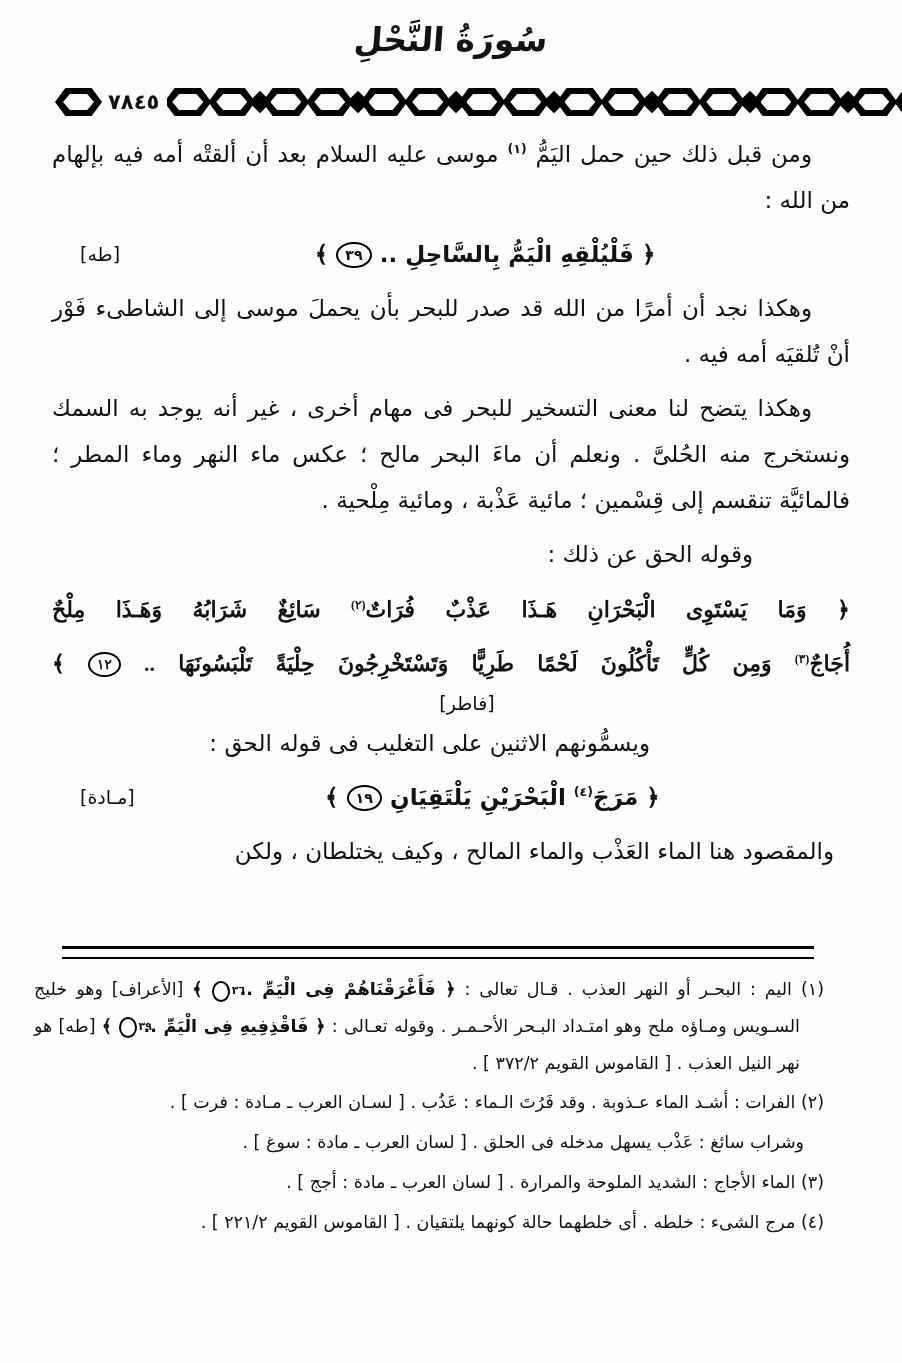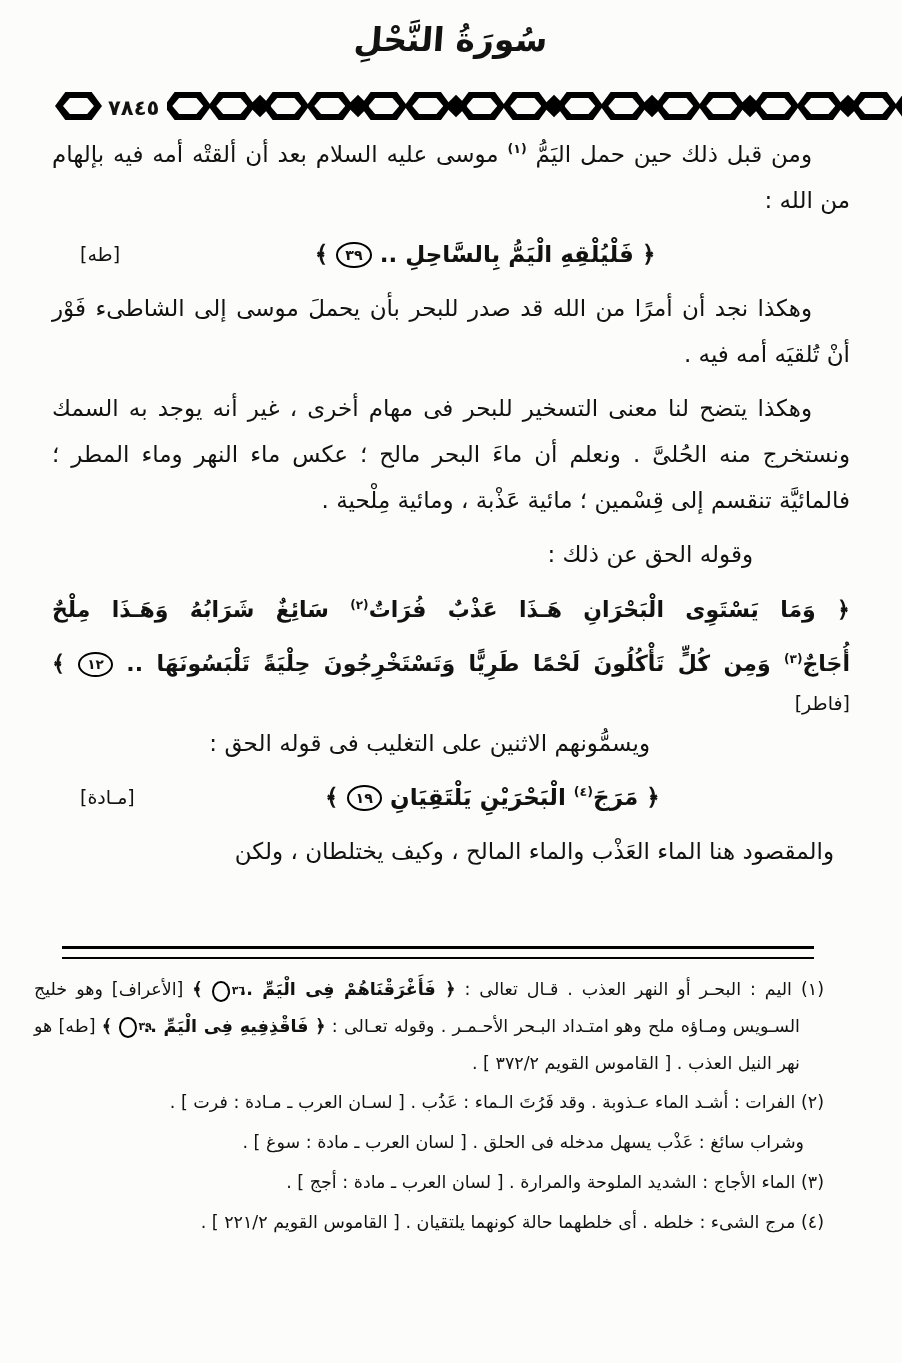--- a/index.html
+++ b/index.html
@@ -17,21 +17,21 @@
   .title-wrap{text-align:center;padding-top:20px;height:62px;}
   .surah-title{
     display:inline-block;
     font-size:33px;font-weight:bold;
     transform:skewX(-4deg);
     letter-spacing:1px;
   }
   
   .chain-row{
     position:absolute;top:84px;left:0;right:0;height:36px;
-    display:flex;align-items:flex-end;direction:ltr;
+    display:flex;align-items:center;direction:ltr;
     padding-left:55px;overflow:hidden;white-space:nowrap;
   }
   .clink{
     position:relative;flex:0 0 auto;
     width:47px;height:28px;background:#000;
     clip-path:polygon(22% 0,78% 0,100% 50%,78% 100%,22% 100%,0 50%);
   }
   .clink::after{
     content:'';position:absolute;top:6px;bottom:6px;left:8px;right:8px;
     background:#fcfcfa;
@@ -53,24 +53,24 @@
     font-size:23px;line-height:2.0;text-align:justify;
     margin:0 0 8px 0;
   }
   .ind38{text-indent:38px;}
   .ind97{text-indent:97px;}
   .ind200{text-indent:200px;}
   .ind16{text-indent:16px;}
   .verse-row{display:flex;align-items:center;margin:2px 0 8px 0;}
   .verse-center{flex:1;text-align:center;font-weight:bold;font-size:23px;line-height:2.0;}
   .attr{flex:0 0 auto;font-size:19px;padding-left:28px;}
-  .attr-line{font-size:19px;text-align:right;padding-left:32px;margin:0 0 6px 0;}
+  .attr-line{font-size:19px;text-align:center;padding-left:32px;margin:0 0 6px 0;}
   .verse-just{
     font-weight:bold;font-size:22px;line-height:2.25;
-    text-align:justify;text-align-last:justify;margin:2px 0 4px 0;
+    text-align:justify;text-align-last:justify;margin:2px 0 4px 0;font-family:Liberation Serif, serif;
   }
   .fnref{font-size:0.55em;vertical-align:super;line-height:0;font-weight:bold;}
   .ayah{
     display:inline-block;font-size:0.62em;font-weight:bold;
     border:2px solid #000;border-radius:50%;
     padding:0 7px;line-height:1.55;vertical-align:0.12em;
     letter-spacing:1px;
   }
   .q{font-weight:bold;}
   

